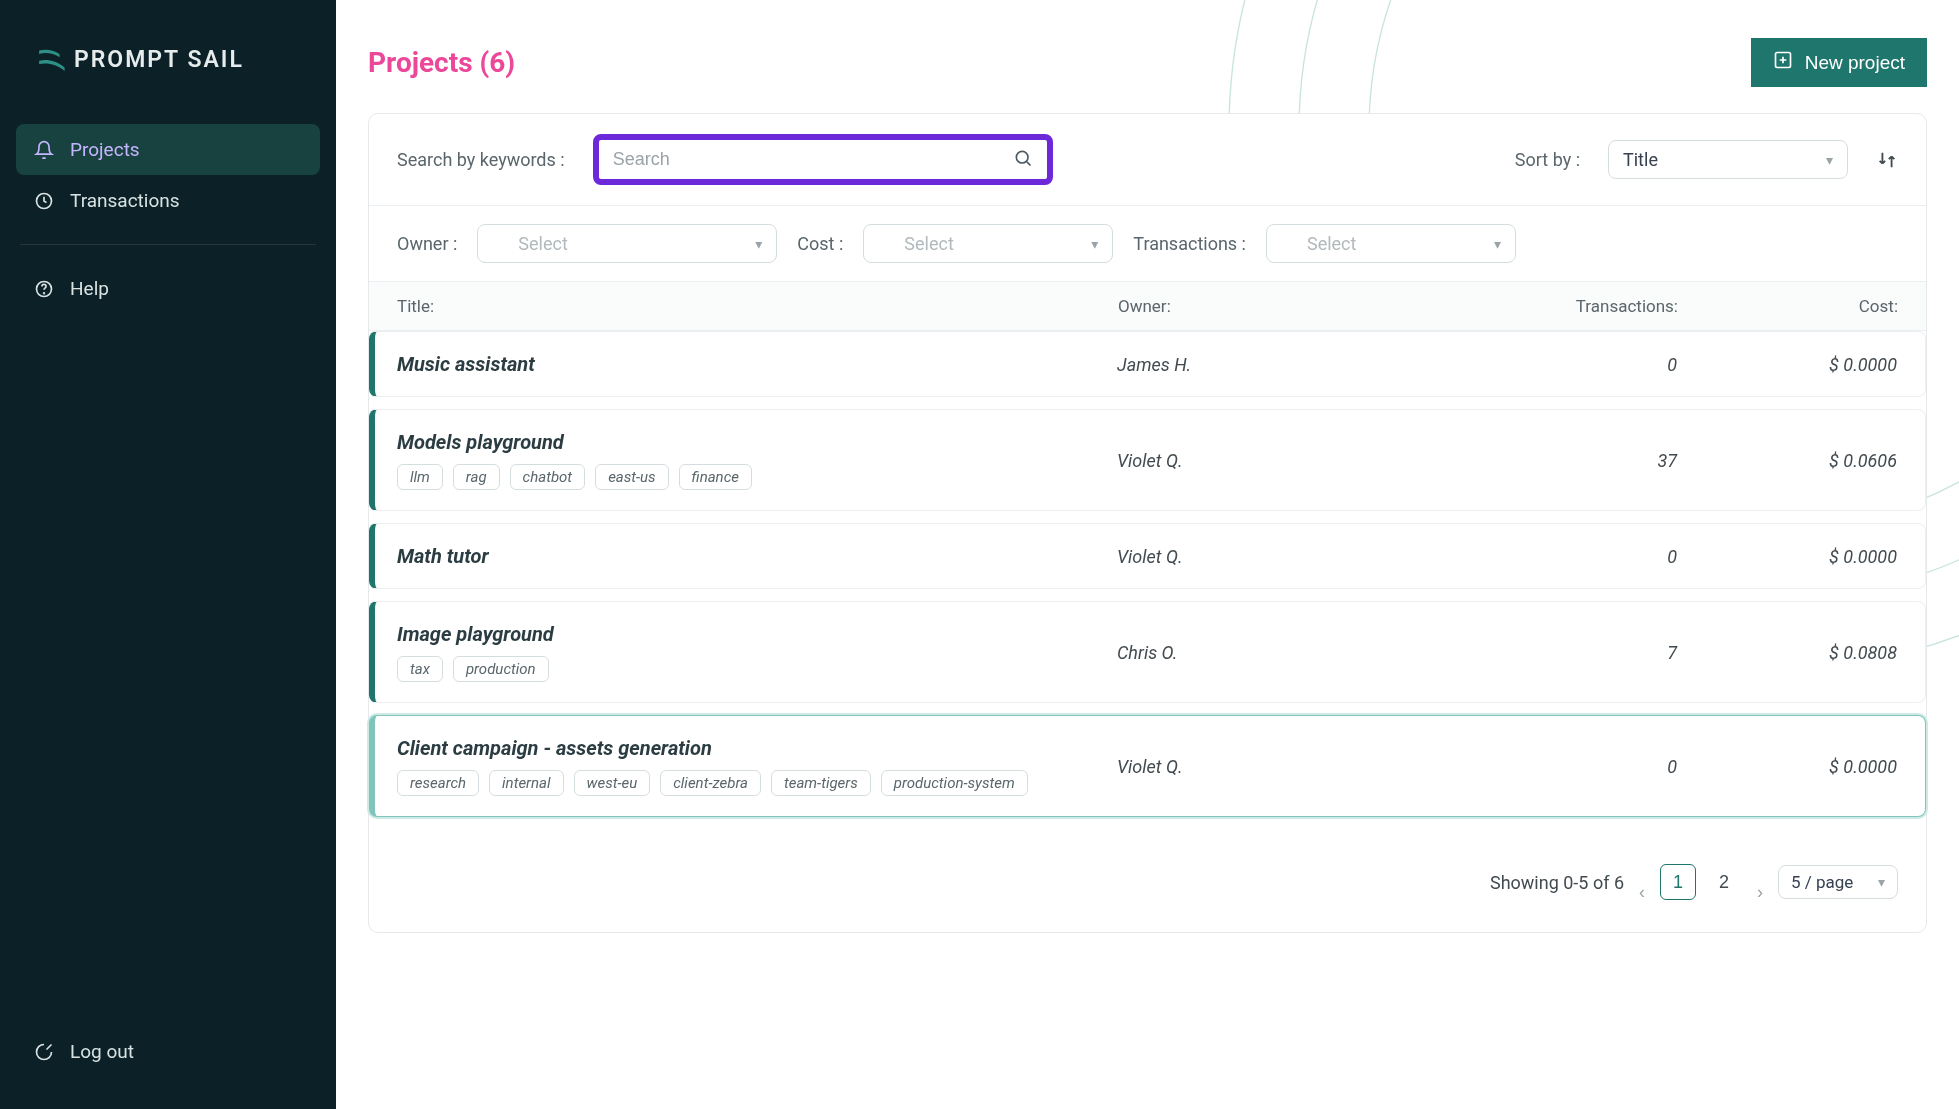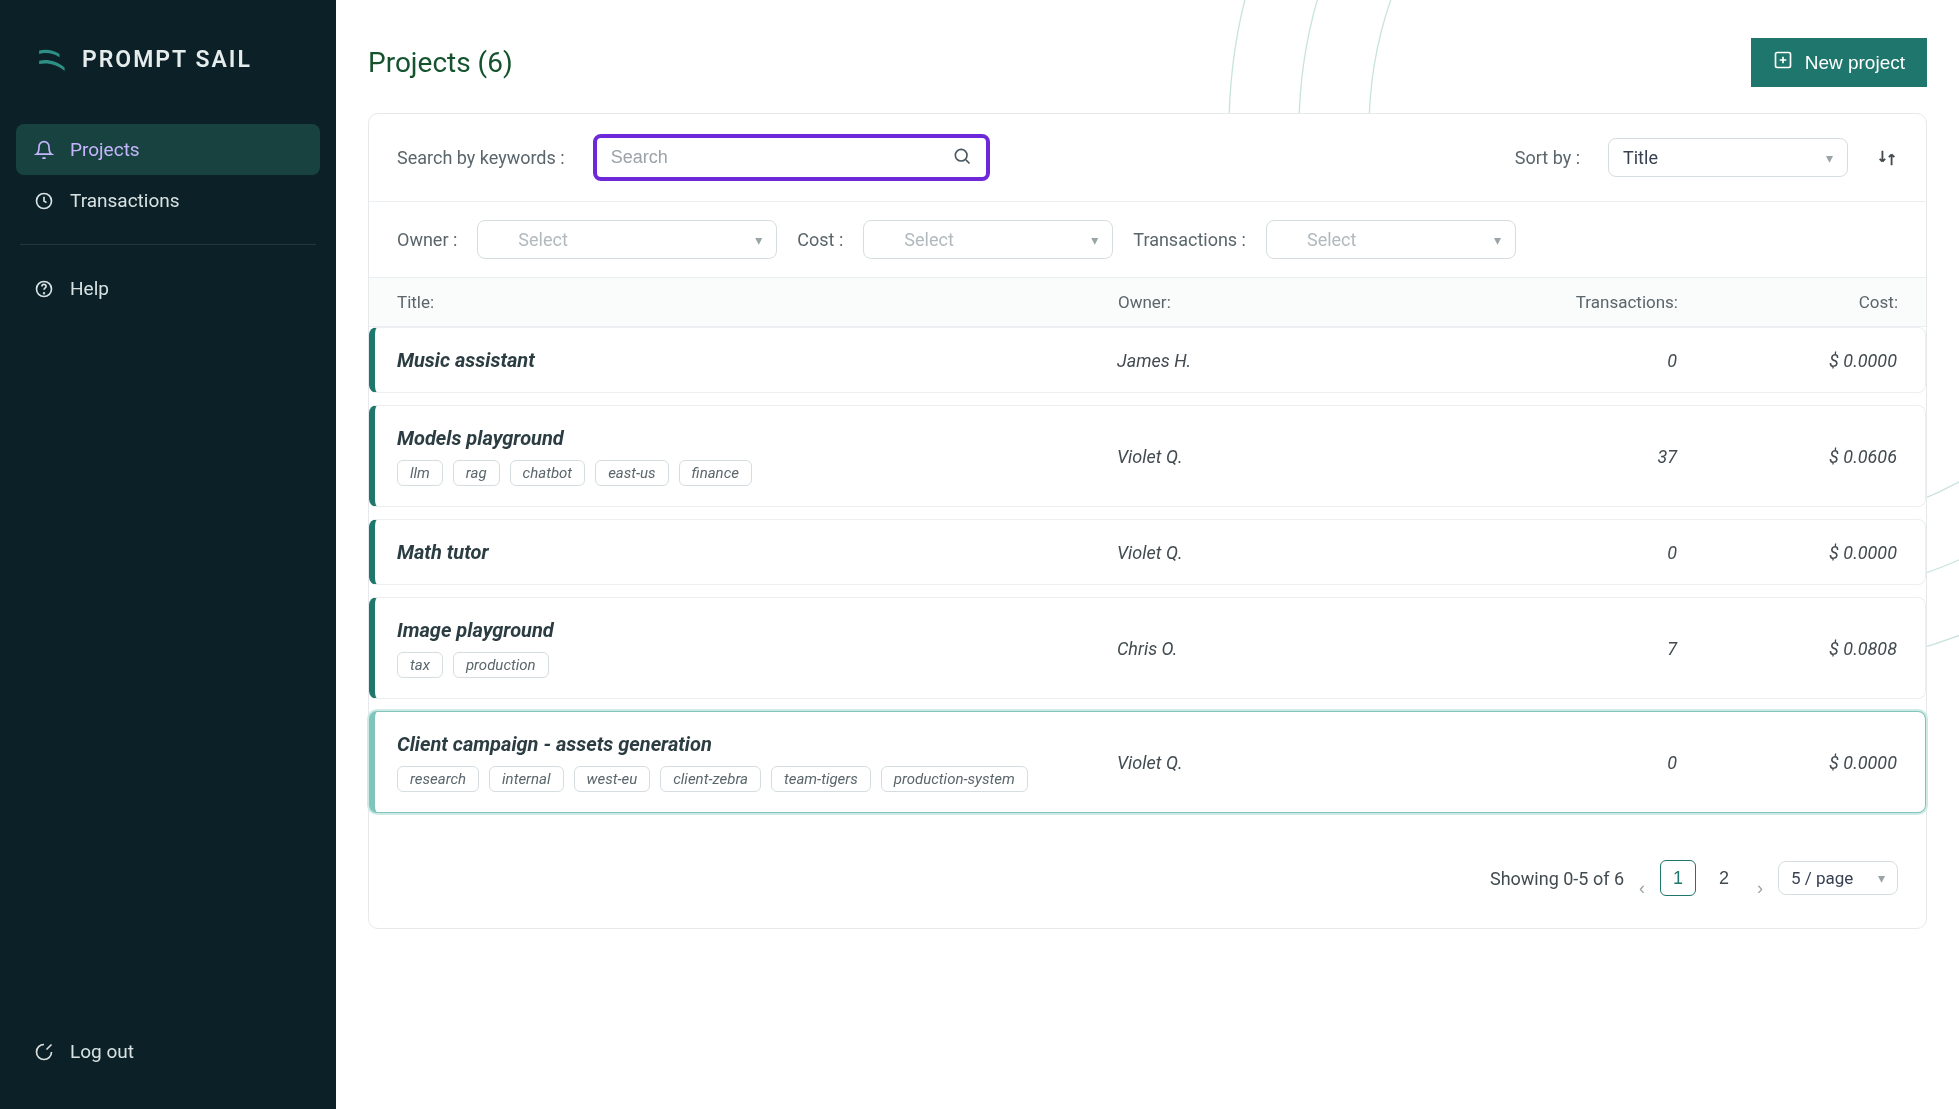--- a/index.html
+++ b/index.html
@@ -19,21 +19,21 @@
   width: 336px;
   background: #0b2027;
   color: #e5e7eb;
   display: flex;
   flex-direction: column;
   padding: 24px 16px;
 }
 .logo {
   display: flex;
   align-items: center;
-  gap: 14px;
+  gap: 6px;
   padding: 18px 18px 28px 18px;
 }
 .logo-mark {
   width: 34px; height: 34px;
   color: #2e8f84;
 }
 .logo-text {
   color: #e6eceb;
   font-size: 23px;
   letter-spacing: 2px;
@@ -81,22 +81,22 @@
 .header {
   display: flex;
   align-items: center;
   justify-content: space-between;
   padding: 38px 32px 26px 32px;
   position: relative;
   z-index: 1;
 }
 .page-title {
   font-size: 28px;
-  font-weight: 400;
-  color: #14532d;
+  font-weight: 700;
+  color: #ec4899;
 }
 .btn-primary {
   background: #1f766c;
   color: #fff;
   border: none;
   border-radius: 0;
   padding: 12px 22px;
   font-size: 19px;
   display: inline-flex;
   align-items: center;
@@ -117,24 +117,24 @@
   display: flex;
   align-items: center;
   padding: 20px 28px;
   gap: 28px;
   border-bottom: 1px solid #eceff1;
 }
 .label { font-size: 18px; color: #5a666b; }
 .tb-spacer { flex: 1; }
 .search-wrap {
   display: flex; align-items: center;
-  border: 4px solid #6d28d9;
+  border: 6px solid #6d28d9;
   border-radius: 8px;
   padding: 8px 14px;
-  width: 397px;
+  width: 460px;
   justify-content: space-between;
 }
 .search-wrap input {
   border: none; outline: none;
   font-size: 18px;
   color: #374151;
   background: transparent;
   width: 100%;
 }
 .search-wrap input::placeholder { color: #9aa3a7; }

